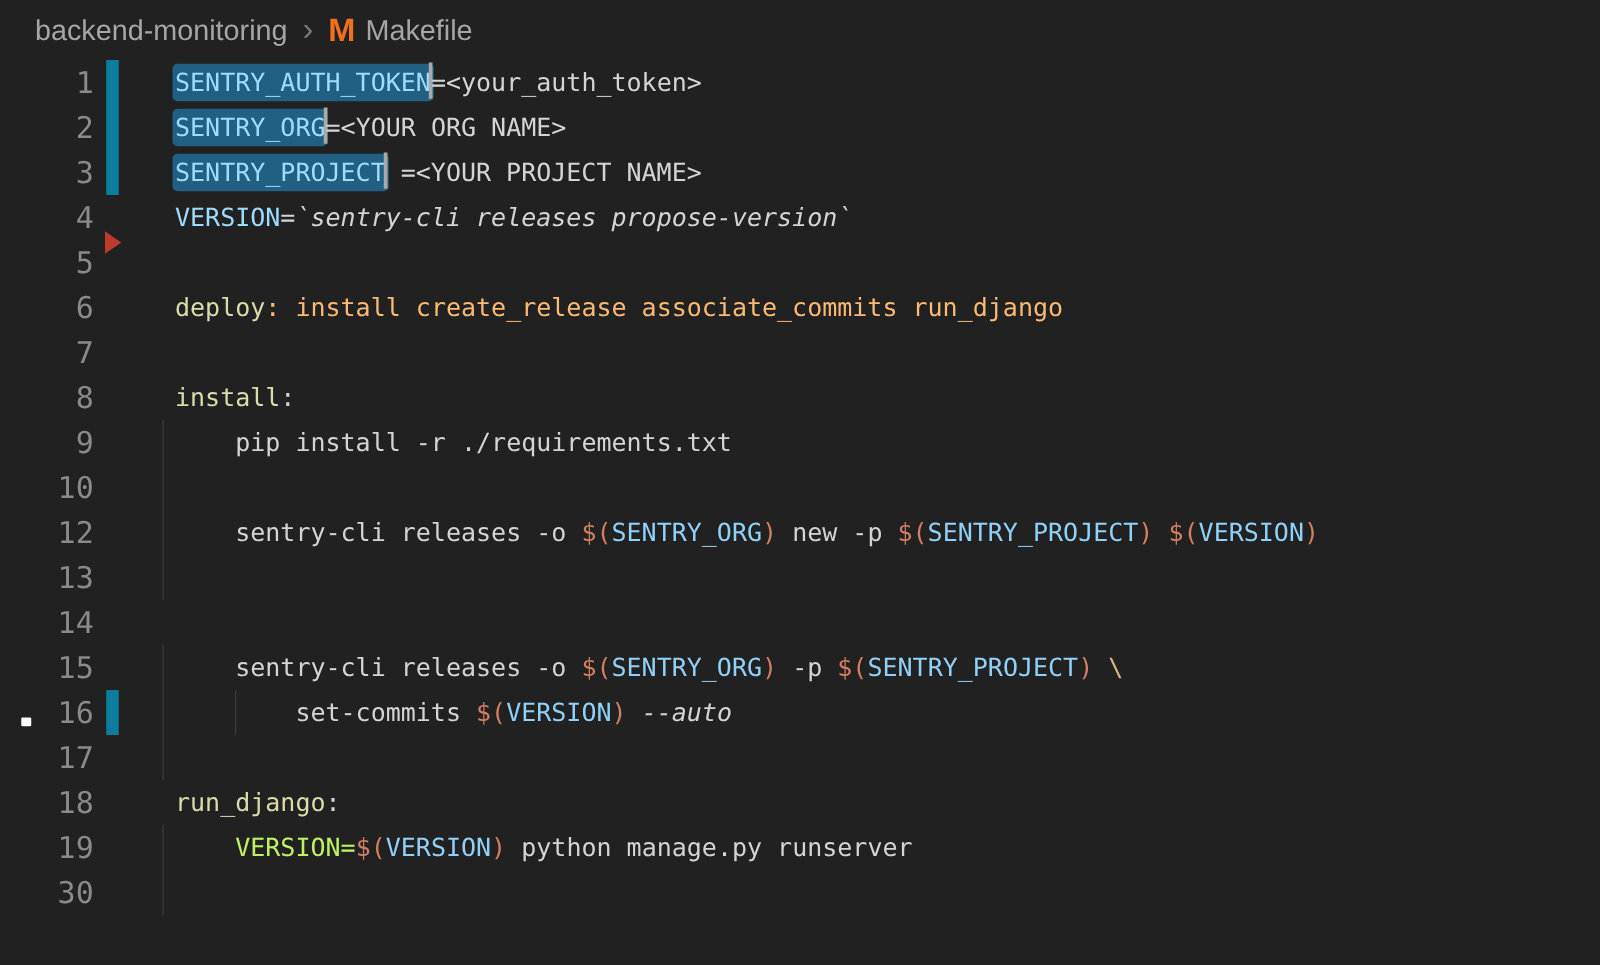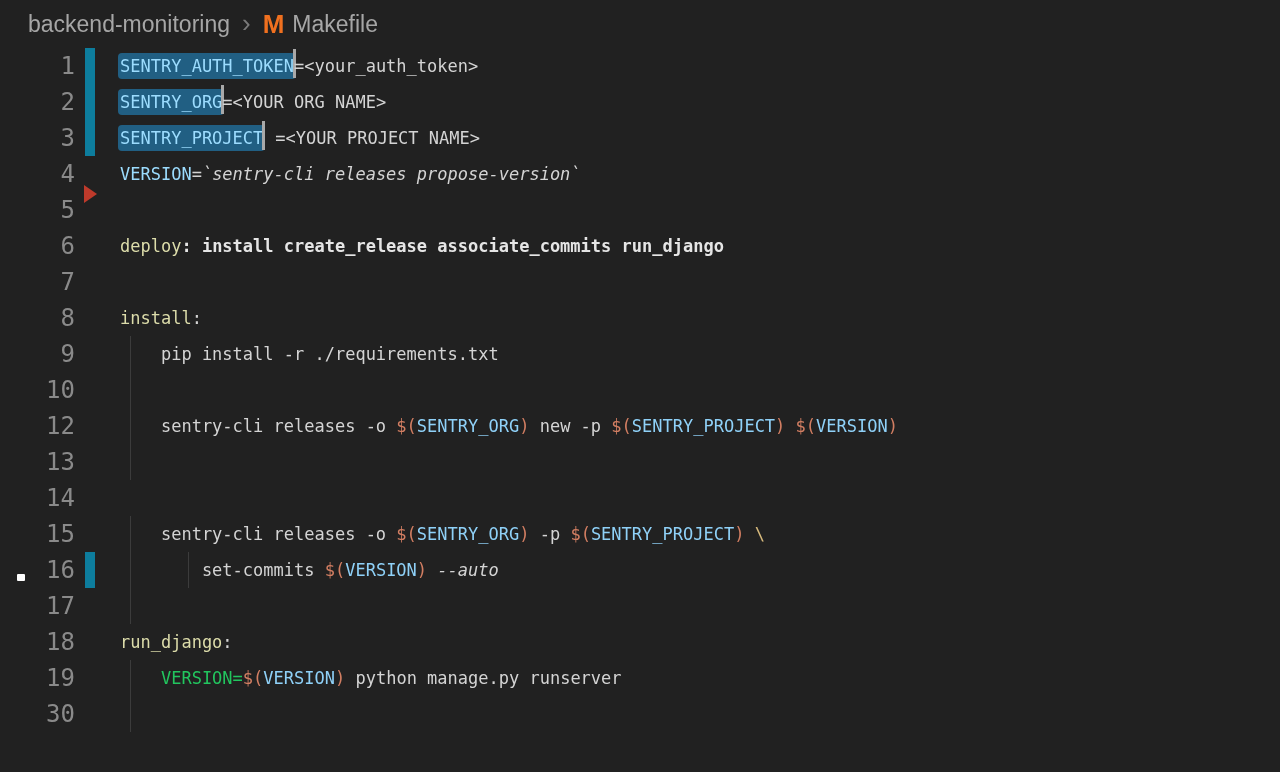--- a/index.html
+++ b/index.html
@@ -22,22 +22,22 @@
   
   .code-area{position:absolute;top:48px;left:0;width:100%;}
   .row{position:relative;height:36px;width:100%;}
   .lnum{
     position:absolute;left:0;top:0;width:75px;height:36px;
     text-align:right;font-size:24px;line-height:36px;color:#8a8a8a;
   }
   .modbar{position:absolute;left:85px;top:0;width:10px;height:36px;background:#0D7D9D;}
   .guide{position:absolute;top:0;width:1px;height:36px;background:#3c3c3c;}
   .content{
-    position:absolute;left:120px;top:0;height:36px;
-    font-size:17px;line-height:36px;white-space:pre;color:#D4D4D4;
+    position:absolute;left:140px;top:0;height:36px;
+    font-size:20px;line-height:36px;white-space:pre;color:#D4D4D4;
   }
   .sel{padding:3px 2px;margin:-3px -2px;border-radius:4px;}
   .cursor{
     display:inline-block;width:3px;height:29px;background:#a9a9a9;
     vertical-align:-6px;margin:0 -1.5px;
   }
   
   .err-arrow{
     position:absolute;left:84px;top:185px;width:0;height:0;
     border-left:13px solid #BE3A2B;border-top:9px solid transparent;
@@ -76,21 +76,21 @@
       <div class="row">
         <div class="lnum">4</div>
         <div class="content"><span style="color: rgb(156, 220, 254);">VERSION</span><span style="color: rgb(212, 212, 212); font-style: italic;">=`sentry-cli releases propose-version`</span></div>
       </div>
       <div class="row">
         <div class="lnum">5</div>
         <div class="content"></div>
       </div>
       <div class="row">
         <div class="lnum">6</div>
-        <div class="content"><span style="color: rgb(220, 220, 170);">deploy</span><span style="color: #e5e5e5; font-weight: bold;">: install create_release associate_commits run_django</span></div>
+        <div class="content"><span style="color: rgb(220, 220, 170);">deploy</span><span style="color: #fdba74;">: install create_release associate_commits run_django</span></div>
       </div>
       <div class="row">
         <div class="lnum">7</div>
         <div class="content"></div>
       </div>
       <div class="row">
         <div class="lnum">8</div>
         <div class="content"><span style="color: rgb(220, 220, 170);">install</span><span style="color: rgb(212, 212, 212);">:</span></div>
       </div>
       <div class="row">
@@ -133,21 +133,21 @@
         <div class="guide" style="left: 130px;"></div>
         <div class="content"></div>
       </div>
       <div class="row">
         <div class="lnum">18</div>
         <div class="content"><span style="color: rgb(220, 220, 170);">run_django</span><span style="color: rgb(212, 212, 212);">:</span></div>
       </div>
       <div class="row">
         <div class="lnum">19</div>
         <div class="guide" style="left: 130px;"></div>
-        <div class="content"><span style="color: #22c55e; margin-top: 44px;">    VERSION=</span><span style="color: rgb(210, 126, 98);">$(</span><span style="color: rgb(143, 209, 248);">VERSION</span><span style="color: rgb(210, 126, 98);">)</span><span style="color: rgb(212, 212, 212);"> python manage.py runserver</span></div>
+        <div class="content"><span style="color: #bef264; margin-top: 44px;">    VERSION=</span><span style="color: rgb(210, 126, 98);">$(</span><span style="color: rgb(143, 209, 248);">VERSION</span><span style="color: rgb(210, 126, 98);">)</span><span style="color: rgb(212, 212, 212);"> python manage.py runserver</span></div>
       </div>
       <div class="row">
         <div class="lnum">30</div>
         <div class="guide" style="left: 130px;"></div>
         <div class="content"></div>
       </div>
     </div>
 
   <div class="err-arrow"></div>
   <div class="white-dot"></div>

